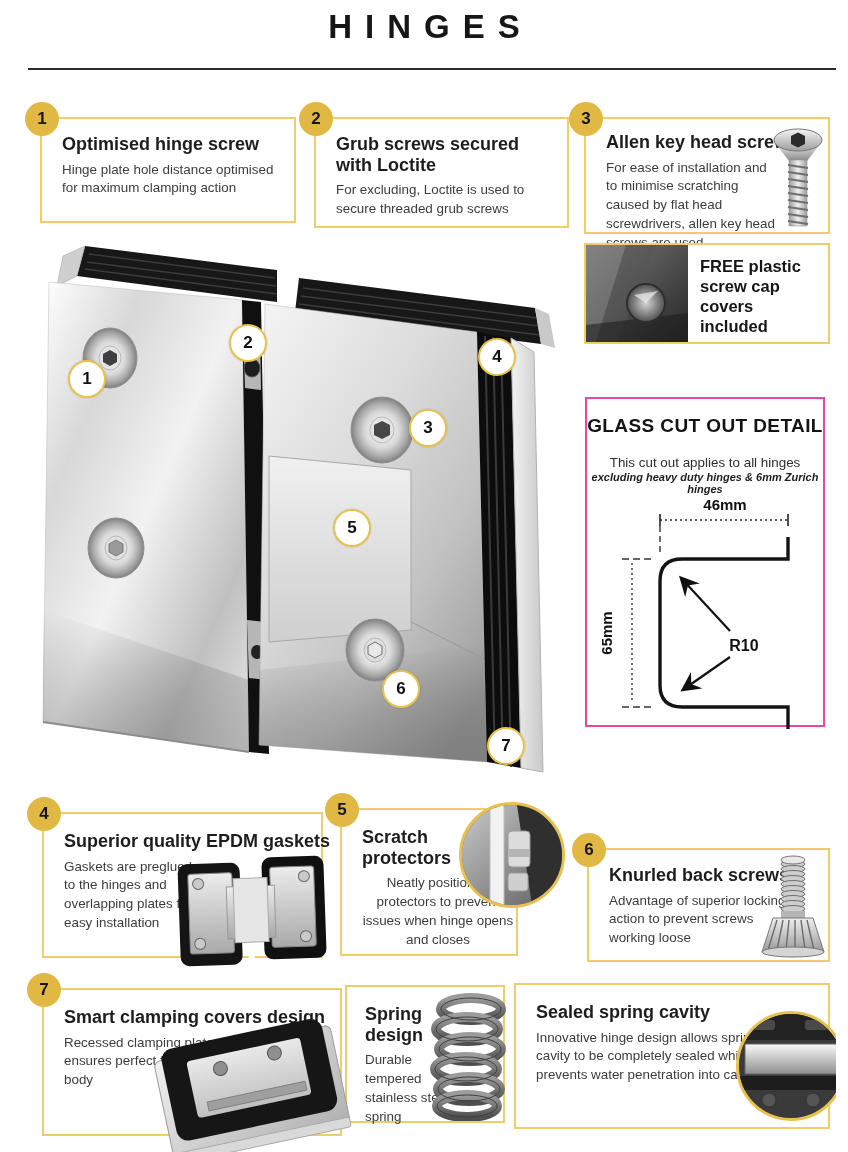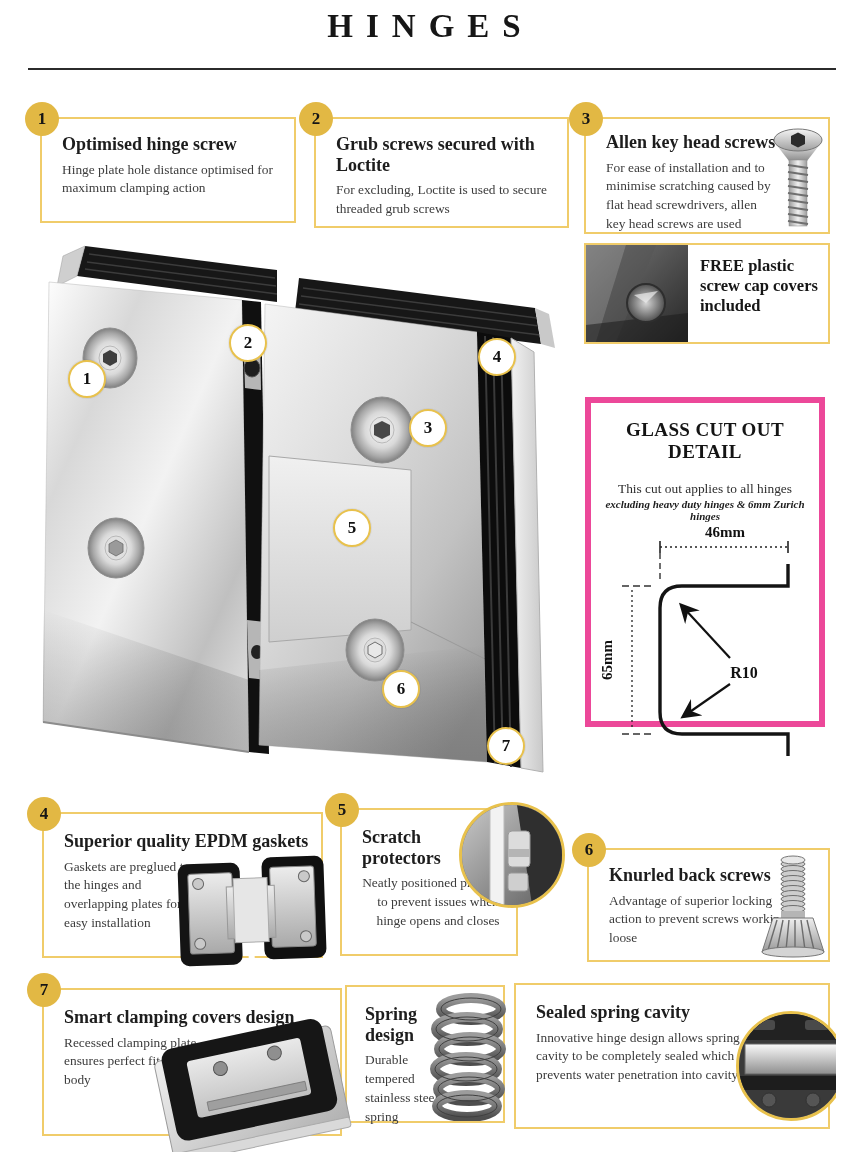--- a/index.html
+++ b/index.html
@@ -1,17 +1,17 @@
 <!DOCTYPE html>
 <html style="--banner-gold: #EAC44E; --badge-gold: #E2B844; --border-gold: #F0CC6A; --marker-gold: #E8C14C; --text-dark: #1d1d1d;"><head>
 <meta charset="utf-8">
 <style>
   html,body{margin:0;padding:0;background:#ffffff;}
   .page{position:relative;width:824px;height:1152px;background:#fff;margin:0 auto;
-        font-family:Liberation Serif, serif;overflow:hidden;}
+        font-family:Liberation Sans, sans-serif;overflow:hidden;}
   .title{position:absolute;top:8px;left:0;right:0;text-align:center;
          font-size:33px;font-weight:700;letter-spacing:13px;text-indent:13px;color:#161616;}
   .rule{position:absolute;top:68px;left:16px;width:816px;border-top:2px solid #2b2b2b;}
   .banner{position:absolute;left:261px;top:49px;width:340px;height:42px;z-index:2;
           background:var(--banner-gold,#EAC44E);display:flex;align-items:center;justify-content:center;
           font-weight:700;font-size:19px;color:#161616;}
   .box{position:absolute;background:#fff;border:2px solid var(--border-gold,#F0CC6A);box-sizing:border-box;}
   .badge{position:absolute;top:-17px;left:-17px;width:34px;height:34px;border-radius:50%;z-index:3;
          background:var(--badge-gold,#E2B844);color:#161616;font-weight:700;font-size:17px;
          display:flex;align-items:center;justify-content:center;}
@@ -25,21 +25,21 @@
   .circleimg{position:absolute;z-index:2;border-radius:50%;border:3px solid var(--marker-gold,#E8C14C);
              overflow:hidden;background:#777;}
   
   #box1{left:28px;top:117px;width:256px;height:106px;padding:15px 12px 0 20px;}
   #box2{left:302px;top:117px;width:255px;height:111px;padding:15px 12px 0 20px;}
   #box3{left:572px;top:117px;width:246px;height:117px;padding:13px 8px 0 20px;}
   #box3 .b{width:172px;}
   #freebox{left:572px;top:243px;width:246px;height:101px;}
   #freebox .freetxt{position:absolute;left:114px;top:11px;width:120px;font-weight:700;
                     font-size:16.5px;line-height:1.22;color:#161616;}
-  #cutoutbox{left:573px;top:397px;width:240px;height:330px;border:6px solid #ec4899;
+  #cutoutbox{left:573px;top:397px;width:240px;height:330px;border:2px solid #ec4899;
              text-align:center;padding-top:16px;}
   .co-title{font-size:19px;font-weight:700;letter-spacing:.4px;color:#141414;}
   .co-sub{font-size:13.4px;color:#2e2e2e;margin-top:18px;}
   .co-note{font-size:11px;font-weight:700;font-style:italic;color:#1c1c1c;margin-top:1px;}
   #box4{left:30px;top:812px;width:281px;height:146px;padding:17px 10px 0 20px;}
   #box4 .b{width:140px;}
   #box5{left:328px;top:808px;width:178px;height:148px;padding:17px 2px 0 20px;}
   #box5 .h{width:112px;}
   #box5 .b{width:152px;text-align:center;}
   #box6{left:575px;top:848px;width:243px;height:114px;padding:15px 8px 0 20px;}

